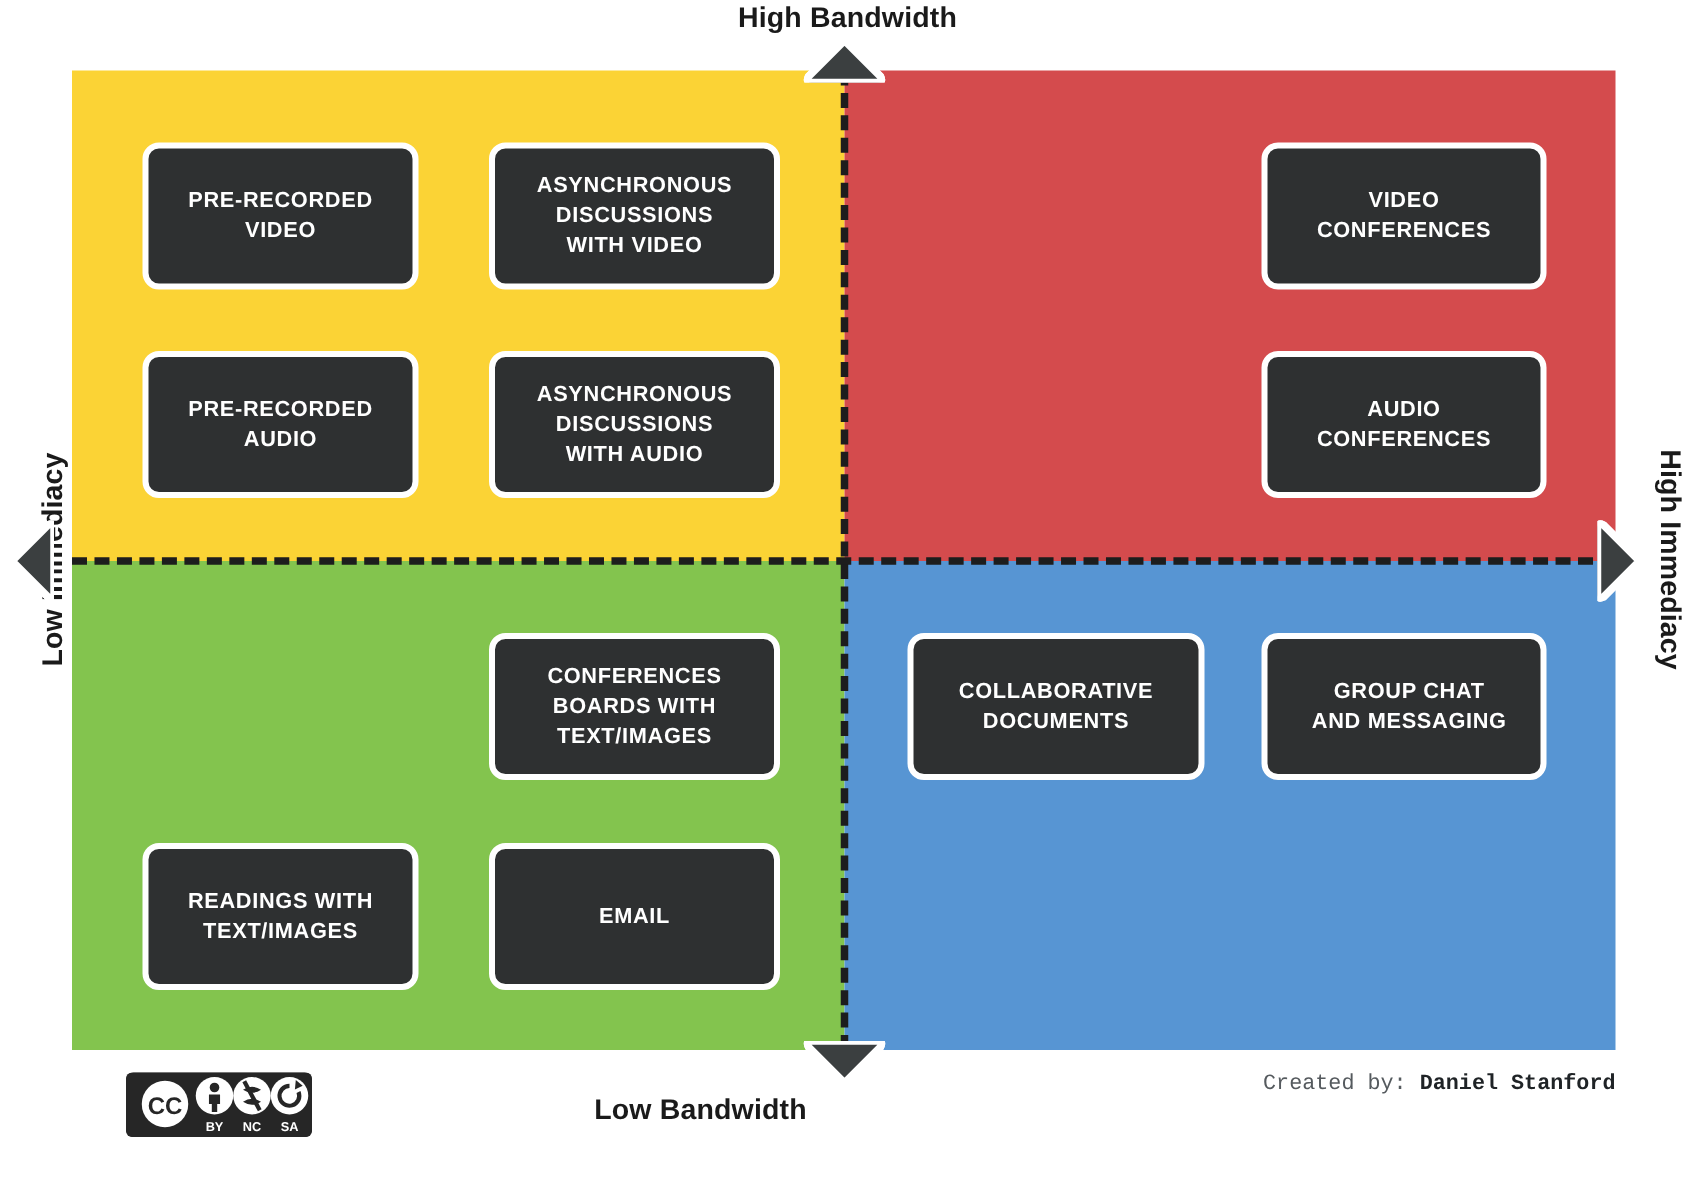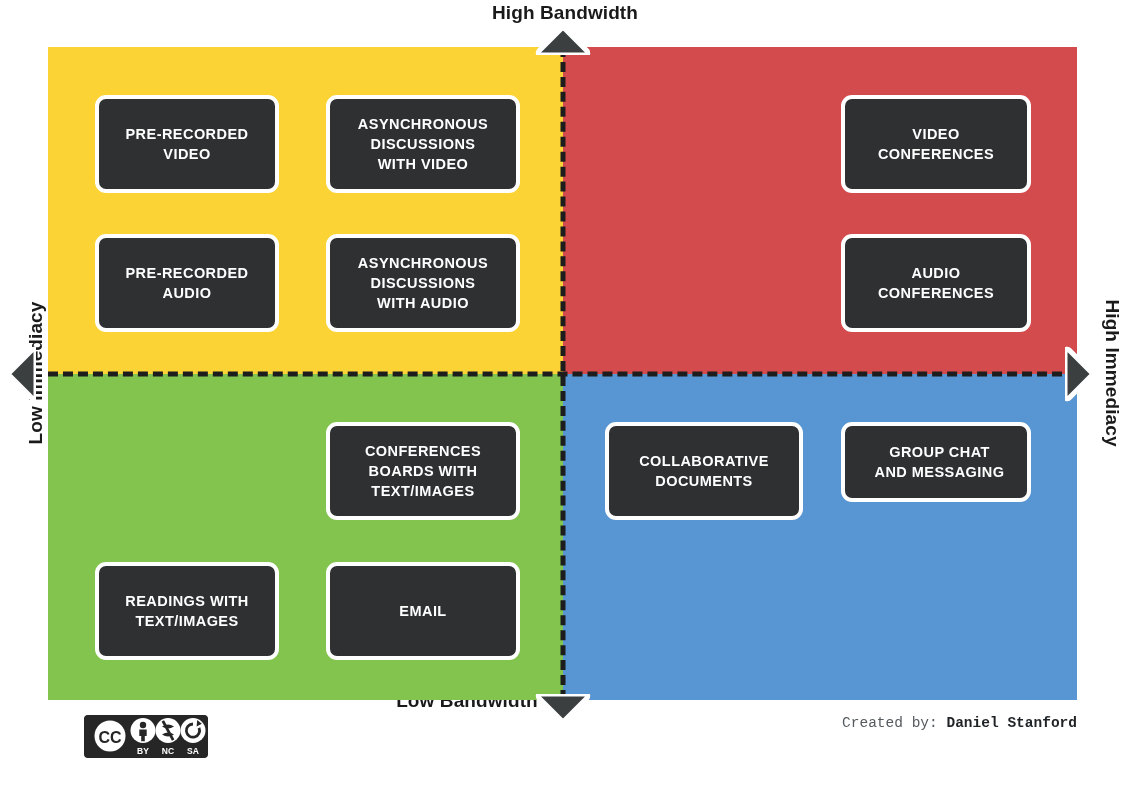--- a/index.html
+++ b/index.html
@@ -19,21 +19,21 @@
   
   .axis-title {
     position: absolute;
     font-weight: bold;
     font-size: 19px;
     color: #1a1a1a;
     letter-spacing: 0.1px;
     white-space: nowrap;
   }
   #title-top    { top: 2px;  left: 0; width: 1130px; text-align: center; }
-  #title-bottom { top: 690px; left: 0; width: 934px; text-align: center; }
+  #title-bottom { top: 730px; left: 0; width: 934px; text-align: center; }
 
   #title-left {
     left: -64px;
     top: 373px;
     width: 200px;
     text-align: center;
     transform: translateY(-50%) rotate(-90deg);
   }
   #title-right {
     left: 1012px;
@@ -255,21 +255,21 @@
     </div>
   </div>
 
   <div class="item-box" style="left:557px; top:375px; width:198px; height:98px;">
     <div>
       <span>COLLABORATIVE</span>
       <span>DOCUMENTS</span>
     </div>
   </div>
 
-  <div class="item-box" style="left:793px; top:375px; width:190px; height:80px;padding-left:13px;">
+  <div class="item-box" style="left:793px; top:375px; width:190px; height:98px;padding-left:13px;">
     <div>
       <span>GROUP CHAT</span>
       <span>AND MESSAGING</span>
     </div>
   </div>
 
 </div>
 
 <div id="cc-badge">
   <svg width="124" height="43" viewBox="0 0 124 43">

